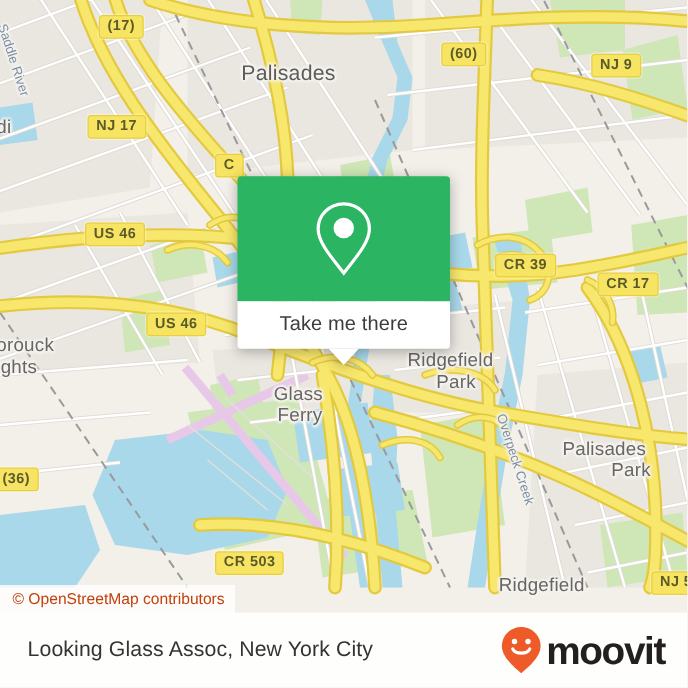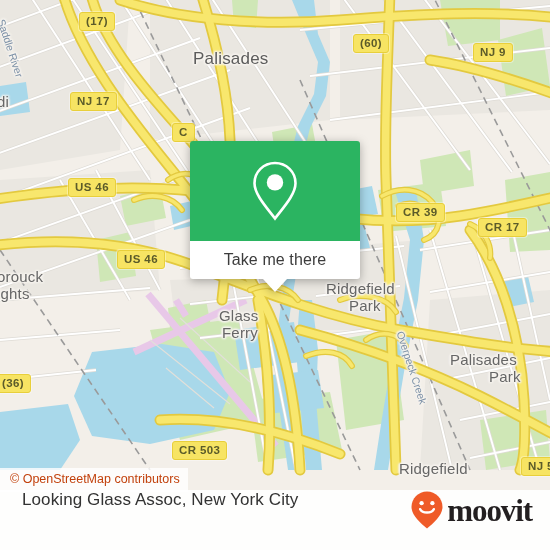--- a/index.html
+++ b/index.html
@@ -124,41 +124,41 @@
 
   
   #footer {
     position: absolute;
     left: 0;
     right: 0;
     top: 490px;
     height: 60px;
     background: rgba(255,255,255,.90);
     display: flex;
-    align-items: flex-start;
+    align-items: center;
     justify-content: space-between;
     padding: 0 18px 0 22px;
     box-sizing: border-box;
   }
   #footer-title {
     color: #333333;
     font-size: 17px;
     font-family: "Liberation Sans", sans-serif;
     letter-spacing: .1px;
     white-space: nowrap;
   }
   #brand {
     display: flex;
     align-items: center;
     gap: 3px;
   }
   #brand-wordmark {
     color: #231f20;
     font-size: 31px;
-    font-family: Liberation Serif, serif;
+    font-family: Liberation Sans, sans-serif;
     font-weight: bold;
     letter-spacing: -1.1px;
     line-height: 1;
   }
 </style>
 </head>
 <body>
 
 <div id="app">
 

